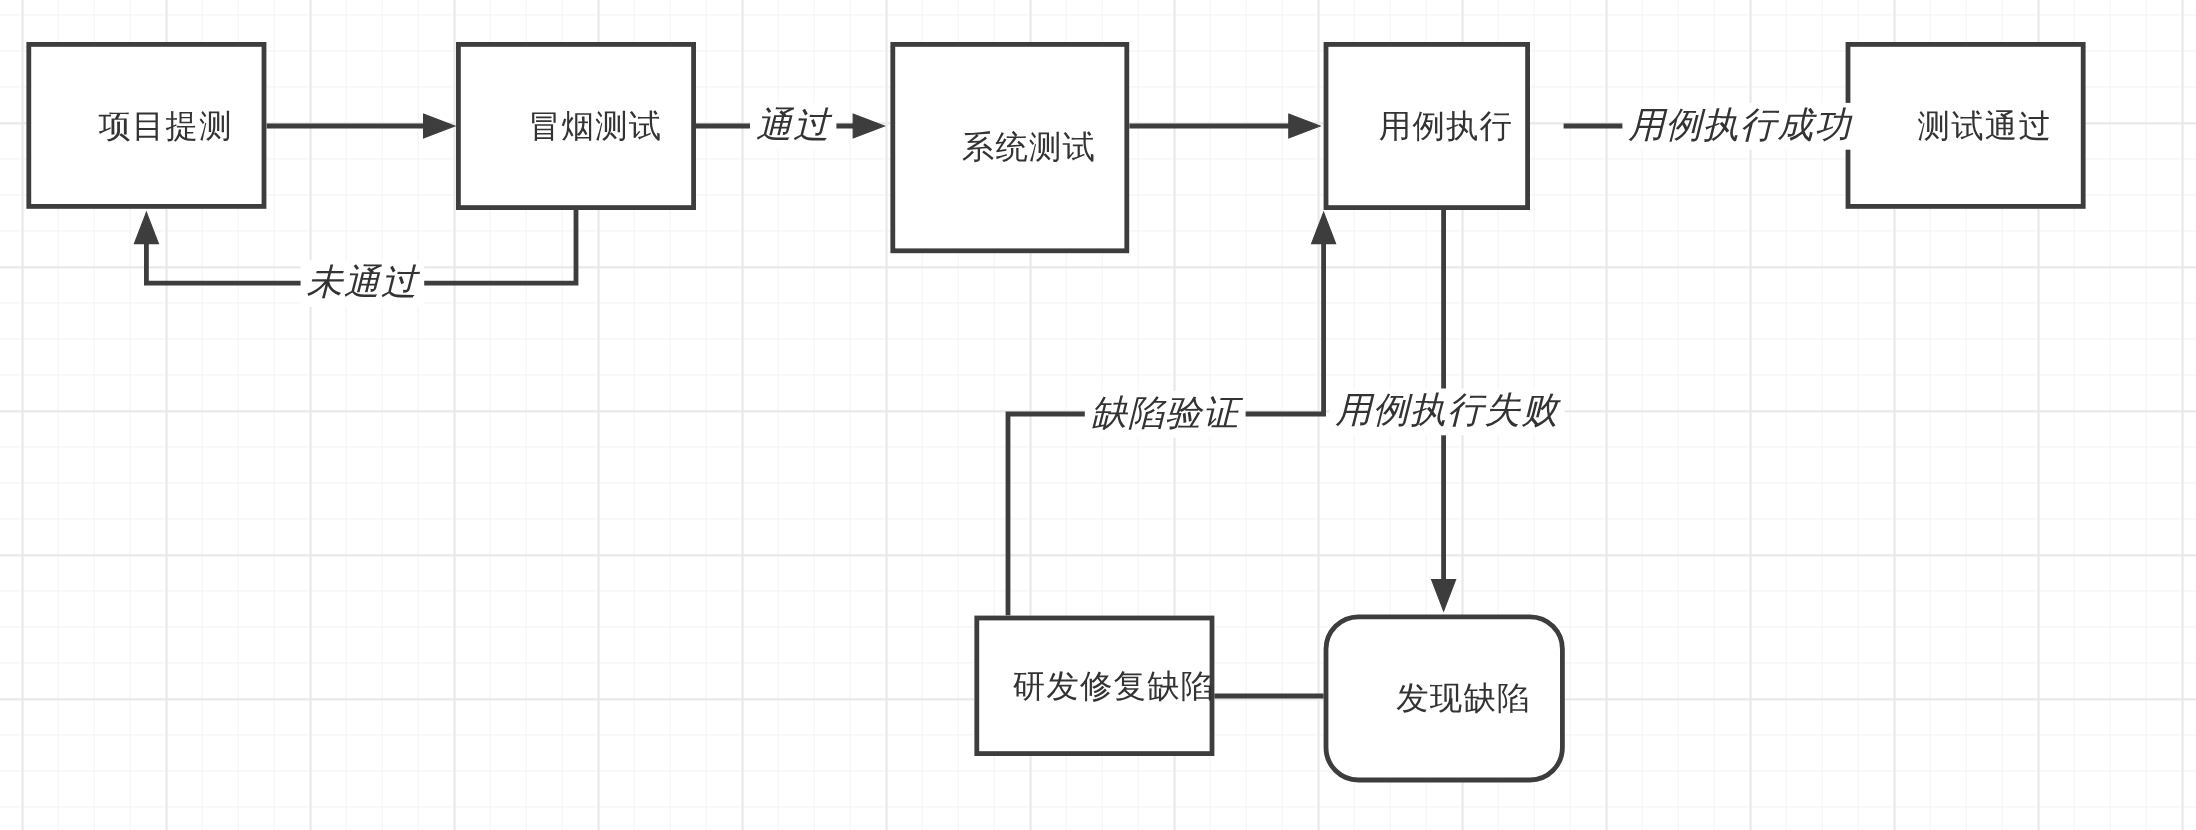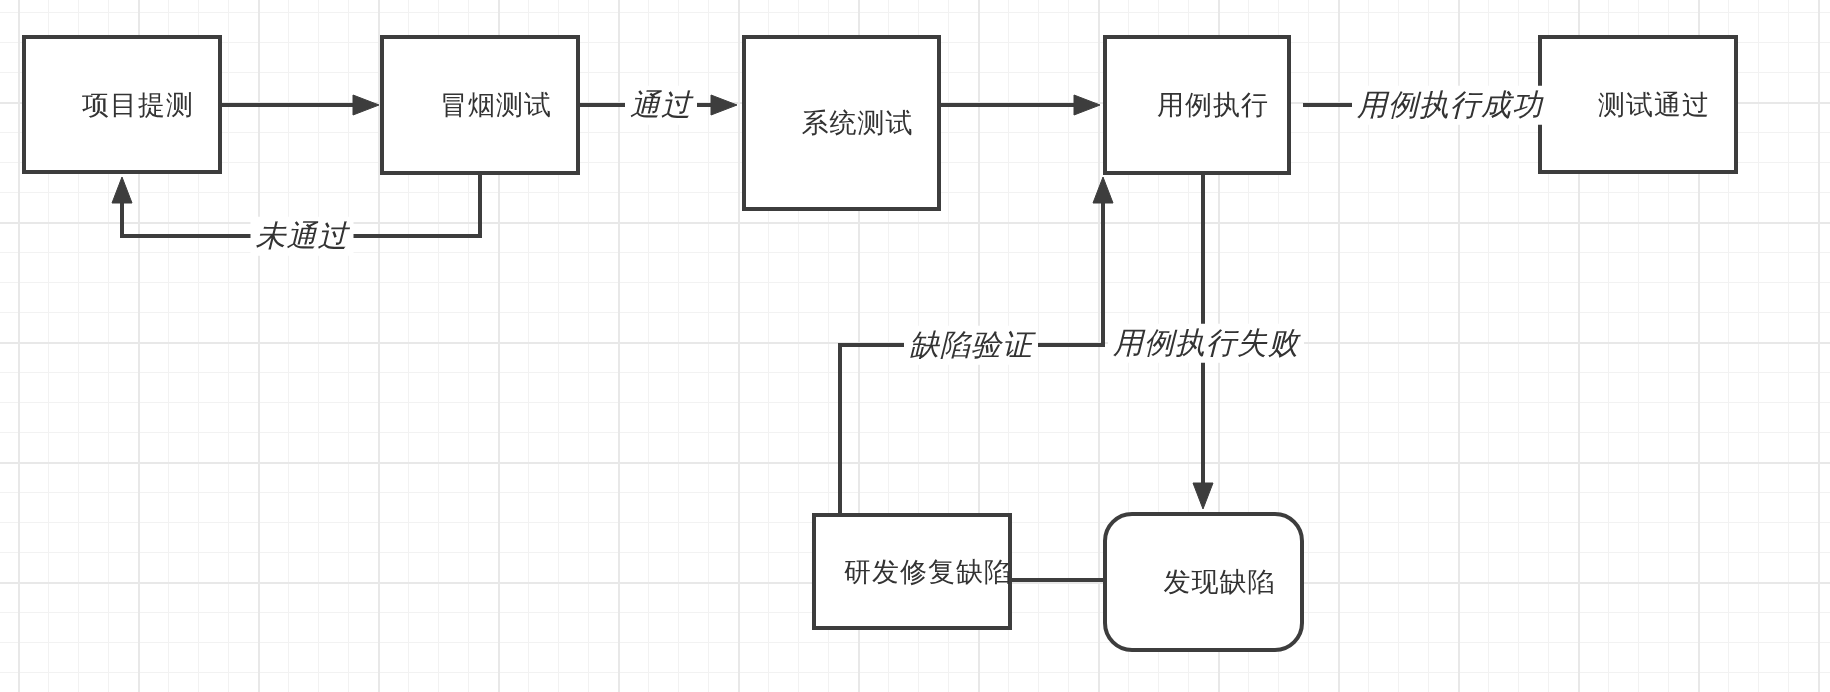--- a/index.html
+++ b/index.html
@@ -118,21 +118,21 @@
   </div>
 
   <div class="node" style="left:380px; top:35px; width:200px; height:140px;">
     <span>冒烟测试</span>
   </div>
 
   <div class="node" style="left:742px; top:35px; width:199px; height:176px;">
     <span>系统测试</span>
   </div>
 
-  <div class="node" style="left:1103px; top:35px; width:188px; height:140px;">
+  <div class="node" style="left:1103px; top:35px; width:172px; height:140px;">
     <span>用例执行</span>
   </div>
 
   <div class="node" style="left:1538px; top:35px; width:200px; height:139px;">
     <span>测试通过</span>
   </div>
 
   <div class="node" style="left:772px; top:513px; width:200px; height:117px;margin-left:40px;">
     <span>研发修复缺陷</span>
   </div>

